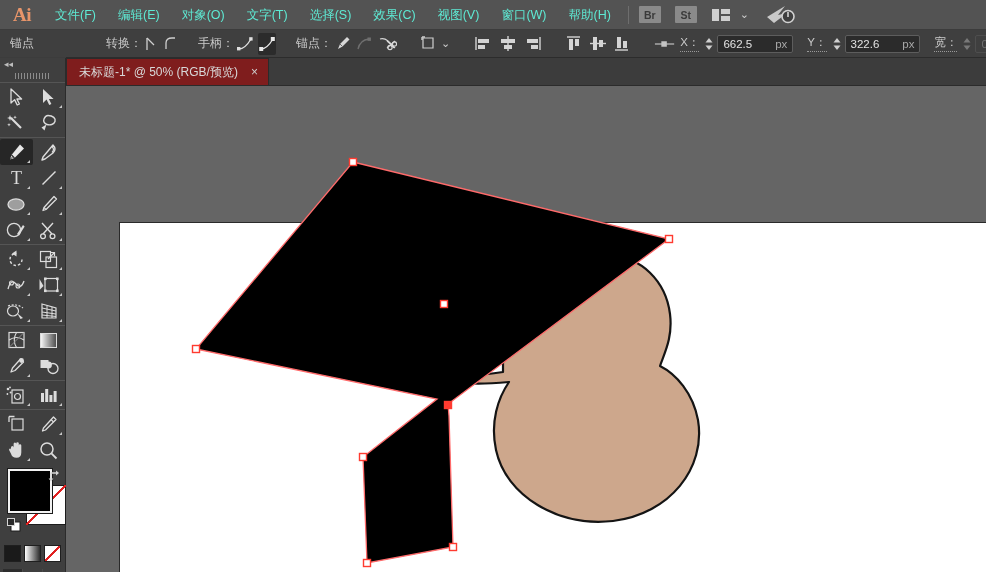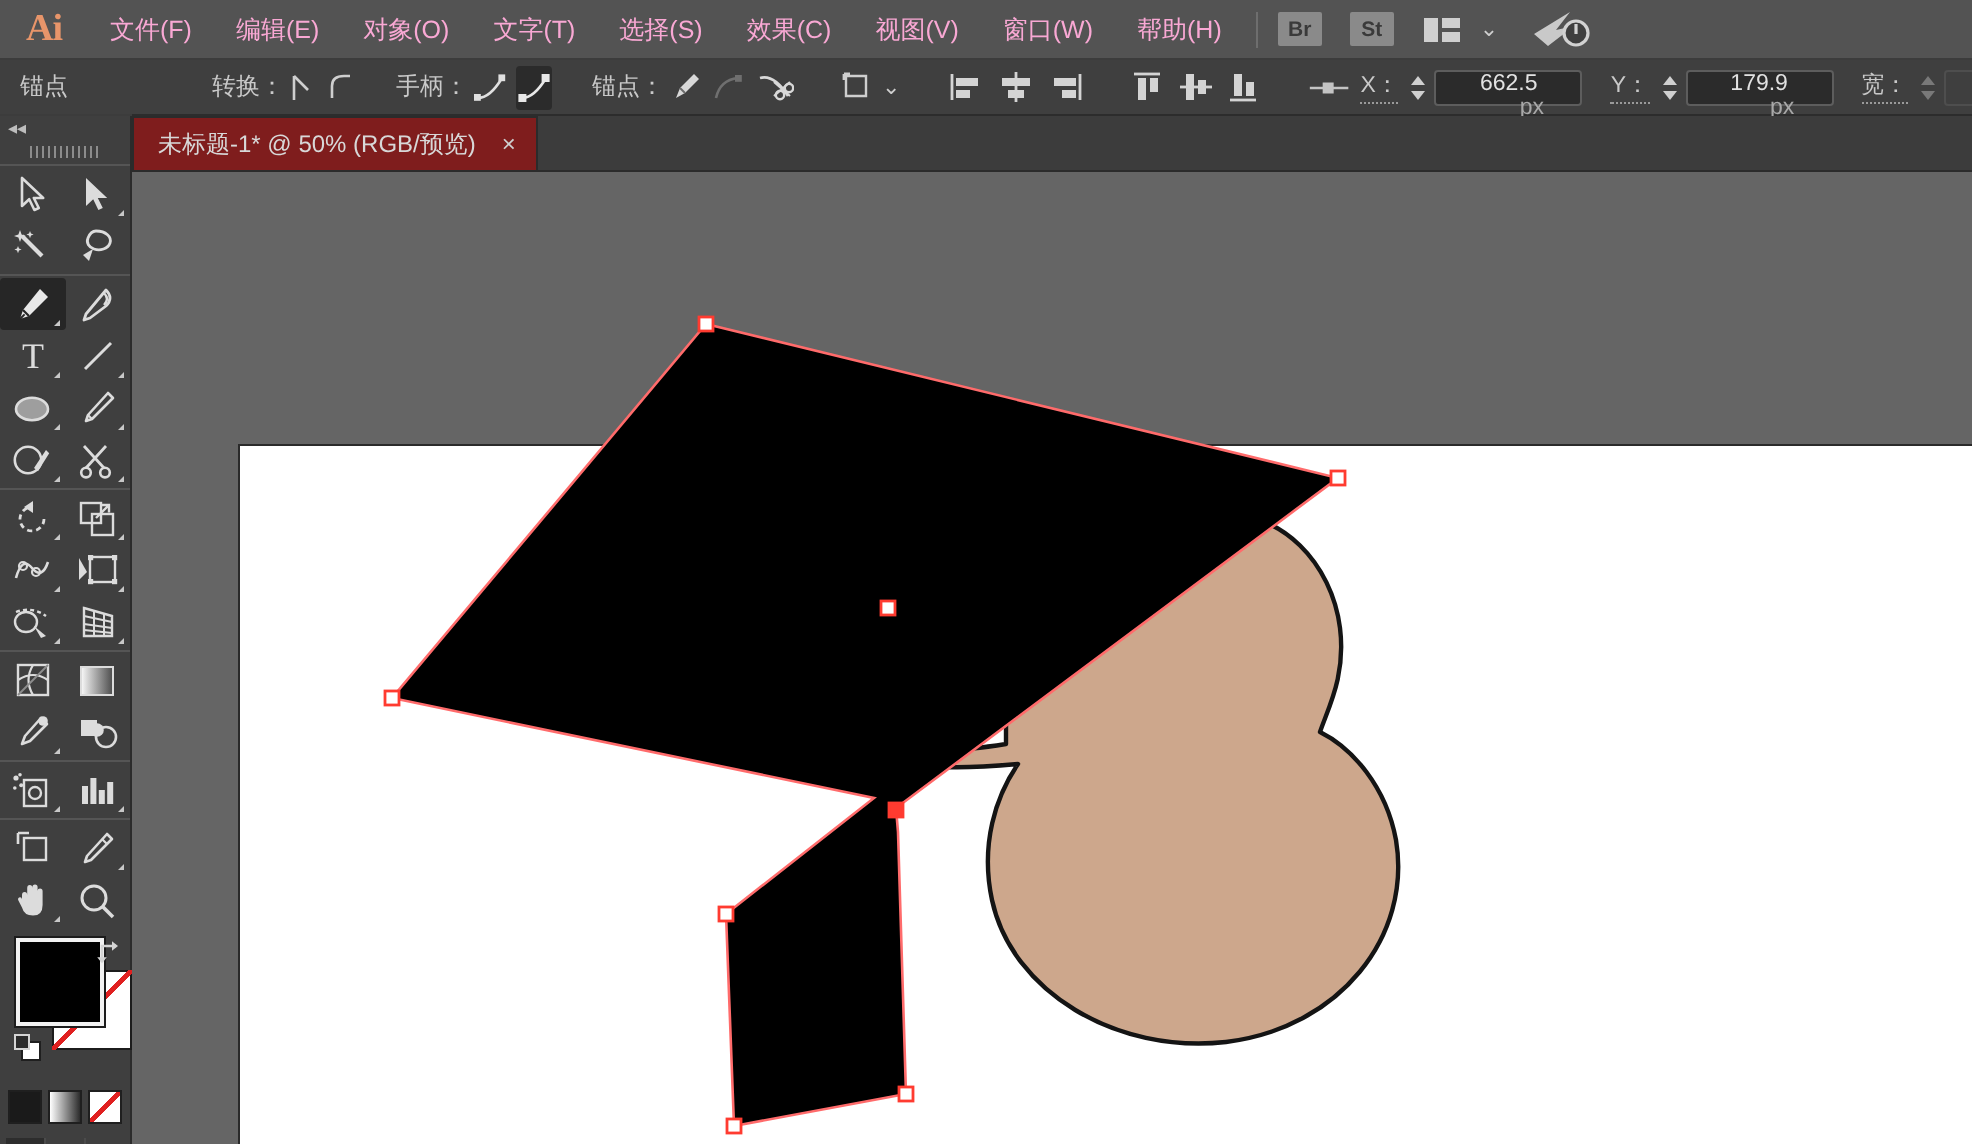--- a/index.html
+++ b/index.html
@@ -22,21 +22,21 @@
   }
   .ai-logo {
     width: 44px; height: 30px;
     display: flex; align-items: center; justify-content: center;
     color: #e8956a; font-size: 19px; font-weight: bold;
     font-family: "Liberation Serif", "DejaVu Serif", serif;
     letter-spacing: -0.5px;
   }
   .menu-item {
     padding: 0 11px; height: 30px; line-height: 30px;
-    color: #f9a8d4; font-size: 12.5px; white-space: nowrap;
+    color: #5eead4; font-size: 12.5px; white-space: nowrap;
   }
   .menu-sep {
     width: 1px; height: 18px; background: #6e6e6e; margin: 0 10px 0 6px;
   }
   .mb-btn {
     width: 22px; height: 17px; margin-right: 14px;
     background: #8a8a8a; color: #3a3a3a;
     font-size: 10.5px; font-weight: bold;
     display: flex; align-items: center; justify-content: center;
     border-radius: 1px;
@@ -76,21 +76,20 @@
   .spin {
     width: 12px; height: 18px; display: flex; flex-direction: column;
     align-items: center; justify-content: center; margin-right: 2px;
   }
   .cb-input {
     background: #2b2b2b; border: 1px solid #5d5d5d; border-radius: 2px;
     color: #e2e2e2; font-size: 11.5px; height: 18px;
     padding: 0 5px; min-width: 74px;
     display: flex; align-items: center; justify-content: space-between;
     font-family: "Liberation Sans", sans-serif;
-    flex-direction: column;
   }
   .cb-input .unit { color: #a8a8a8; margin-left: 23px; }
   .cb-input.dis { background: #3f3f3f; border-color: #4e4e4e; color: #717171; }
 
   
   .tabbar {
     position: absolute; left: 0; top: 58px; width: 986px; height: 28px;
     background: #3c3c3c; border-bottom: 1px solid #2b2b2b;
     display: flex; align-items: flex-end;
   }
@@ -381,21 +380,21 @@
 
     <div class="cb-field" style="margin-left:10px">
       <div class="cb-ftag">Y：</div>
       <div class="spin">
         <svg width="10" height="16" viewBox="0 0 10 16">
           <path d="M5 2 L8.5 6.5 L1.5 6.5 Z" fill="#d0d0d0"></path>
           <path d="M5 14 L1.5 9.5 L8.5 9.5 Z" fill="#d0d0d0"></path>
         </svg>
       </div>
       <div class="cb-input">
-        <span>179.9</span>
+        <span>322.6</span>
         <span class="unit">px</span>
       </div>
     </div>
 
     <div class="cb-field" style="margin-left:10px">
       <div class="cb-ftag">宽：</div>
       <div class="spin" style="opacity:.4">
         <svg width="10" height="16" viewBox="0 0 10 16">
           <path d="M5 2 L8.5 6.5 L1.5 6.5 Z" fill="#d0d0d0"></path>
           <path d="M5 14 L1.5 9.5 L8.5 9.5 Z" fill="#d0d0d0"></path>

